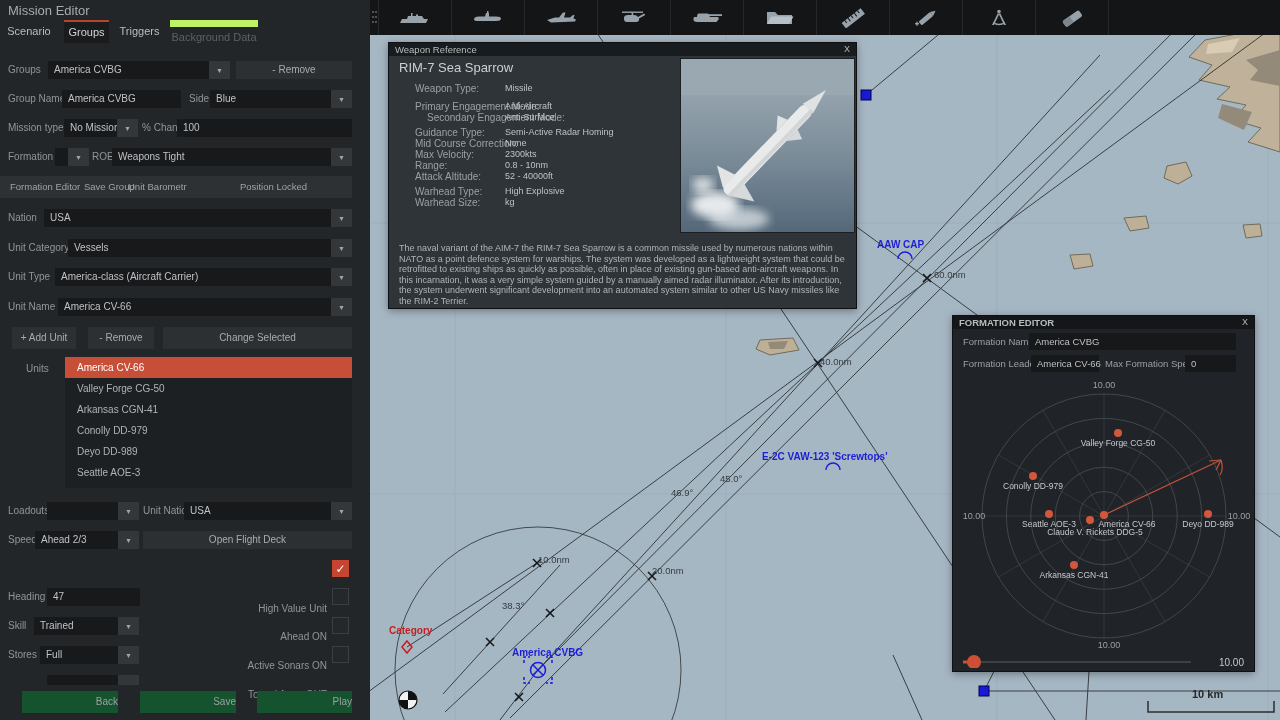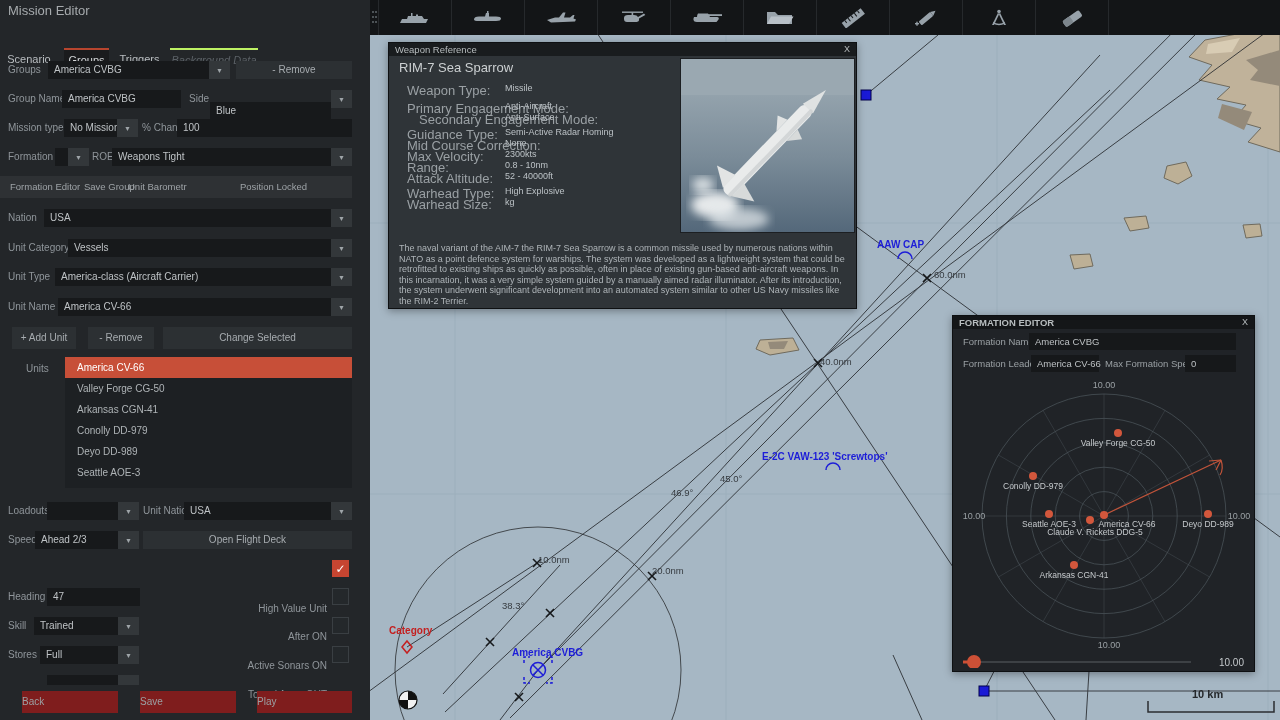--- a/index.html
+++ b/index.html
@@ -19,41 +19,41 @@
      radial-gradient(circle at 6px 12px,#4c5256 1px,transparent 1.4px),
      radial-gradient(circle at 3px 17px,#4c5256 1px,transparent 1.4px),
      radial-gradient(circle at 6px 17px,#4c5256 1px,transparent 1.4px),
      radial-gradient(circle at 3px 22px,#4c5256 1px,transparent 1.4px),
      radial-gradient(circle at 6px 22px,#4c5256 1px,transparent 1.4px);}
   .tool-btn{width:72px;height:35px;border-right:1px solid #26292c;display:flex;align-items:center;justify-content:center;}
   .tool-btn svg{display:block;}
   
   #left-panel{position:absolute;left:0;top:0;width:370px;height:720px;background:#232629;}
   #panel-title{position:absolute;left:8px;top:3px;font-size:13px;color:#a6aaad;}
-  .tab{position:absolute;top:20px;height:23px;font-size:11px;line-height:23px;text-align:center;color:#b9bdc0;background:#232629;margin-top:28px;}
+  .tab{position:absolute;top:20px;height:23px;font-size:11px;line-height:23px;text-align:center;color:#b9bdc0;background:#232629;}
   .tab.active{background:#1a1b1d;border-top:2px solid #b7452e;height:21px;line-height:20px;color:#d3d6d8;}
-  .tab.disabled{color:#5b6166;border-top:2px solid #bef264;height:22px;line-height:21px;font-style:italic;}
+  .tab.disabled{color:#5b6166;border-top:7px solid #bef264;height:22px;line-height:21px;}
   .lbl{position:absolute;font-size:10px;color:#8f959a;line-height:18px;white-space:nowrap;}
   .fld{position:absolute;height:18px;background:#17191b;color:#bfc3c6;font-size:10px;line-height:18px;padding:0 6px;white-space:nowrap;overflow:hidden;box-sizing:border-box;}
   .dd{position:absolute;width:21px;height:18px;background:#33373a;color:#9fa5a9;font-size:7px;text-align:center;line-height:19px;}
   .btn{position:absolute;height:18px;background:#2c3033;color:#a7acb0;font-size:10px;text-align:center;line-height:18px;}
-  .bigbtn{position:absolute;height:22px;background:#7f1d1d;color:#9ba0a3;font-size:10px;text-align:left;line-height:22px;}
+  .bigbtn{position:absolute;height:22px;background:#14532d;color:#9ba0a3;font-size:10px;text-align:right;line-height:22px;}
   #bar-row{position:absolute;left:0;top:176px;width:352px;height:22px;background:#2e3134;}
   .bar-item{position:absolute;top:0;height:22px;line-height:22px;font-size:9.5px;color:#9ea3a7;white-space:nowrap;}
   #units-list{position:absolute;left:65px;top:357px;width:287px;height:131px;overflow:hidden;background:#1d2023;}
   .unit-row{height:21px;line-height:21px;font-size:10px;color:#aeb3b6;padding-left:12px;}
   .unit-row.selected{background:#c74f38;color:#fff;}
   .toggle-lbl{position:absolute;font-size:10px;color:#8f959a;line-height:17px;text-align:right;width:120px;margin-top:40px;}
   .cb{position:absolute;width:17px;height:17px;background:#24282b;border:1px solid #3a3f43;box-sizing:border-box;}
   .cb.on{background:#c64531;border-color:#c64531;color:#fff;font-size:12px;text-align:center;line-height:16px;font-weight:bold;}
   
   .window{position:absolute;background:#2f3438;border:1px solid #0e1012;box-shadow:0 2px 8px rgba(0,0,0,.35);}
   .win-titlebar{position:absolute;left:0;top:0;right:0;height:13px;background:#191c1e;color:#b7bcbe;font-size:9.5px;line-height:13px;padding-left:6px;box-sizing:border-box;}
   .win-close{position:absolute;top:0;right:3px;width:12px;height:13px;font-size:9px;line-height:13px;text-align:center;color:#b7bcbe;}
-  .spec-label{position:absolute;left:18px;font-size:13px;color:#9aa0a4;white-space:nowrap;}
+  .spec-label{position:absolute;left:26px;font-size:10px;color:#9aa0a4;white-space:nowrap;}
   .spec-value{position:absolute;left:116px;font-size:9px;color:#bcc2c6;white-space:nowrap;}
   #weapon-name{position:absolute;left:10px;top:17px;font-size:13px;color:#ccd0d2;}
   #weapon-desc{position:absolute;left:10px;top:200px;width:452px;font-size:9px;line-height:10.6px;color:#aeb4b8;}
   #weapon-img{position:absolute;left:291px;top:15px;width:173px;height:173px;border:1px solid #1c1f22;}
   #formation-window{background:#202327;}
   #formation-window .win-titlebar{background:#141618;font-weight:bold;font-size:9.5px;}
   .fm-lbl{position:absolute;font-size:9.5px;color:#9aa0a4;line-height:17px;white-space:nowrap;}
   .fm-fld{position:absolute;height:17px;background:#16181a;color:#bcc0c3;font-size:9.5px;line-height:17px;padding:0 6px;box-sizing:border-box;white-space:nowrap;}
 </style>
 </head>
@@ -270,21 +270,21 @@
   <div class="tab disabled" style="left:170px;width:88px;">Background Data</div>
 
   <div class="lbl" style="left:8px;top:61px;">Groups</div>
   <div class="fld" style="left:48px;top:61px;width:161px;">America CVBG</div>
   <div class="dd" style="left:209px;top:61px;">▼</div>
   <div class="btn" style="left:236px;top:61px;width:116px;">- Remove</div>
 
   <div class="lbl" style="left:8px;top:90px;">Group Name</div>
   <div class="fld" style="left:62px;top:90px;width:119px;">America CVBG</div>
   <div class="lbl" style="left:189px;top:90px;">Side</div>
-  <div class="fld" style="left:210px;top:102px;width:121px;">Blue</div>
+  <div class="fld" style="left:210px;top:90px;width:121px;">Blue</div>
   <div class="dd" style="left:331px;top:90px;">▼</div>
 
   <div class="lbl" style="left:8px;top:119px;">Mission type</div>
   <div class="fld" style="left:64px;top:119px;width:53px;">No Mission</div>
   <div class="dd" style="left:117px;top:119px;">▼</div>
   <div class="lbl" style="left:142px;top:119px;">% Chance</div>
   <div class="fld" style="left:177px;top:119px;width:175px;">100</div>
 
   <div class="lbl" style="left:8px;top:148px;">Formation</div>
   <div class="fld" style="left:55px;top:148px;width:13px;"></div>
@@ -353,21 +353,21 @@
   <div class="lbl" style="left:8px;top:646px;">Stores</div>
   <div class="fld" style="left:40px;top:646px;width:78px;">Full</div>
   <div class="dd" style="left:118px;top:646px;">▼</div>
 
   <div class="fld" style="left:47px;top:675px;width:71px;height:10px;"></div>
   <div class="dd" style="left:118px;top:675px;height:10px;line-height:10px;"></div>
 
   <div id="toggles">
       <div class="toggle-lbl" style="left: 207px; top: 560px;">High Value Unit</div>
       <div class="cb on" style="left: 332px; top: 560px;">✓</div>
-      <div class="toggle-lbl" style="left: 207px; top: 588px;">After ON</div>
+      <div class="toggle-lbl" style="left: 207px; top: 588px;">Ahead ON</div>
       <div class="cb" style="left: 332px; top: 588px;"></div>
       <div class="toggle-lbl" style="left: 207px; top: 617px;">Active Sonars ON</div>
       <div class="cb" style="left: 332px; top: 617px;"></div>
       <div class="toggle-lbl" style="left: 207px; top: 646px;">Towed Array OUT</div>
       <div class="cb" style="left: 332px; top: 646px;"></div>
     </div>
 
   <div class="bigbtn" style="left:22px;top:691px;width:96px;">Back</div>
   <div class="bigbtn" style="left:140px;top:691px;width:96px;">Save</div>
   <div class="bigbtn" style="left:257px;top:691px;width:95px;">Play</div>

